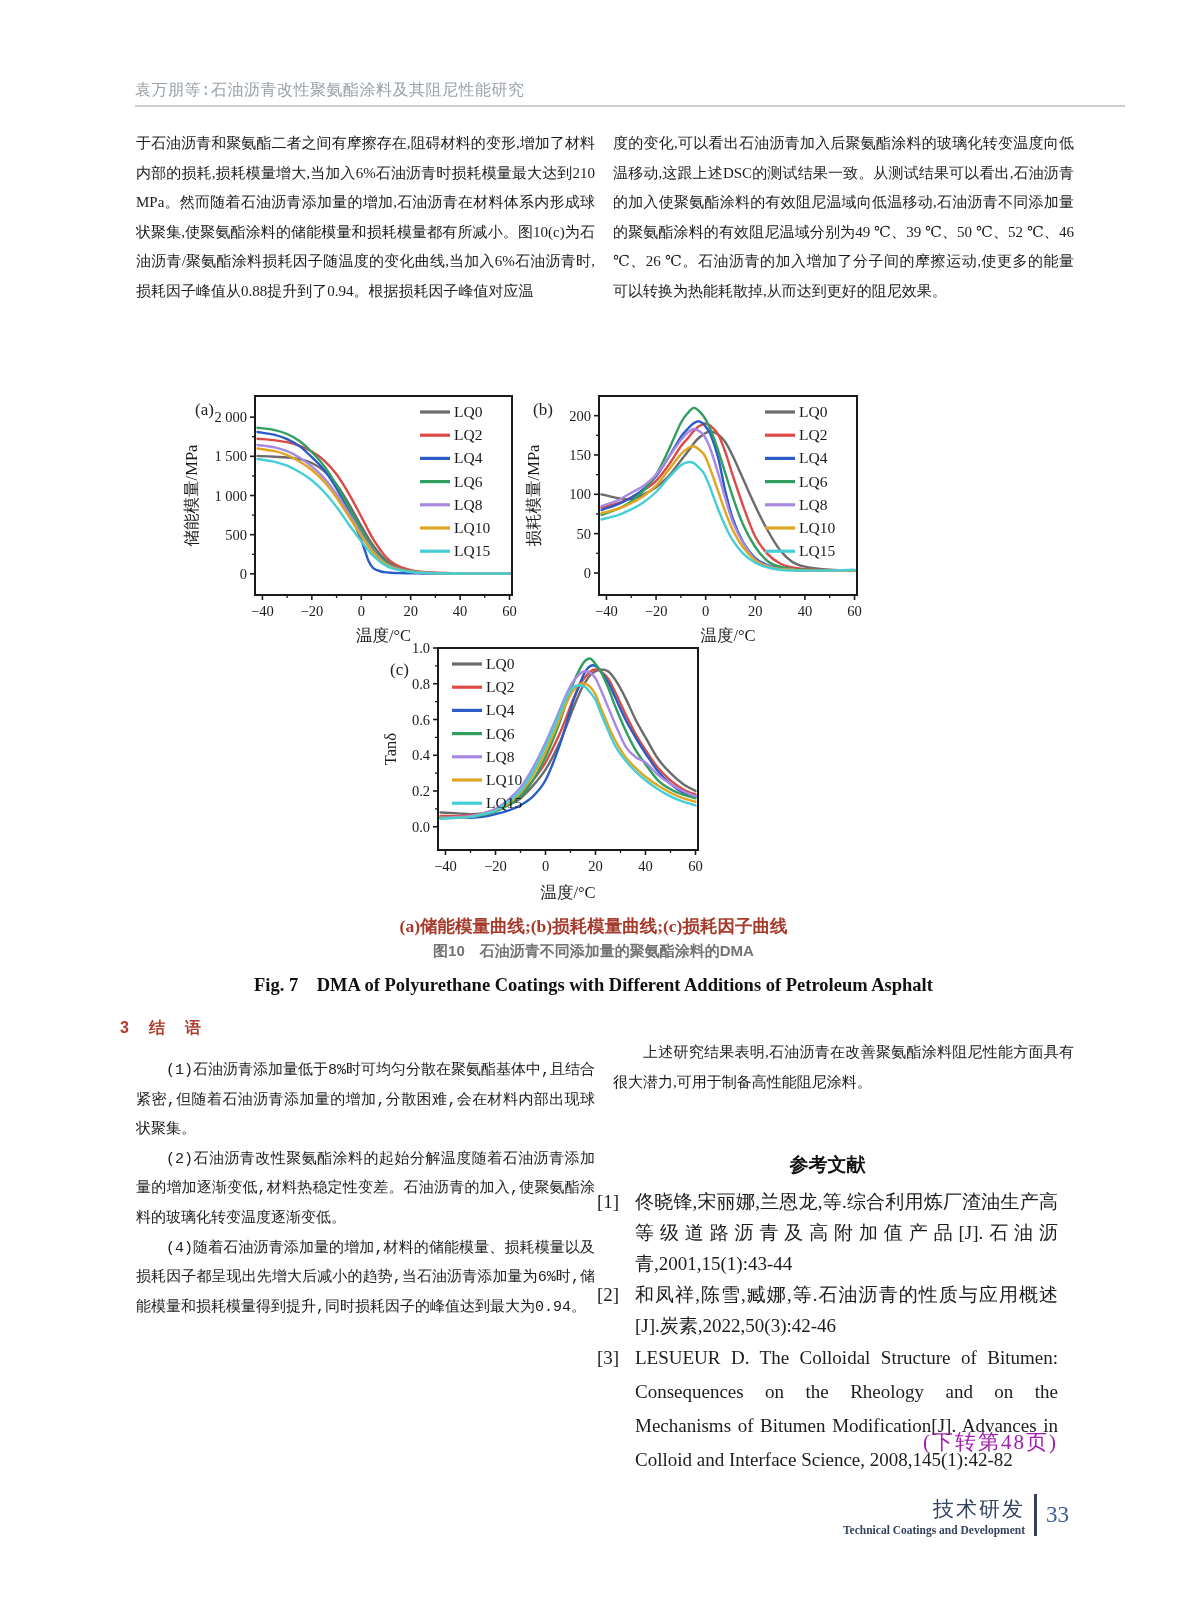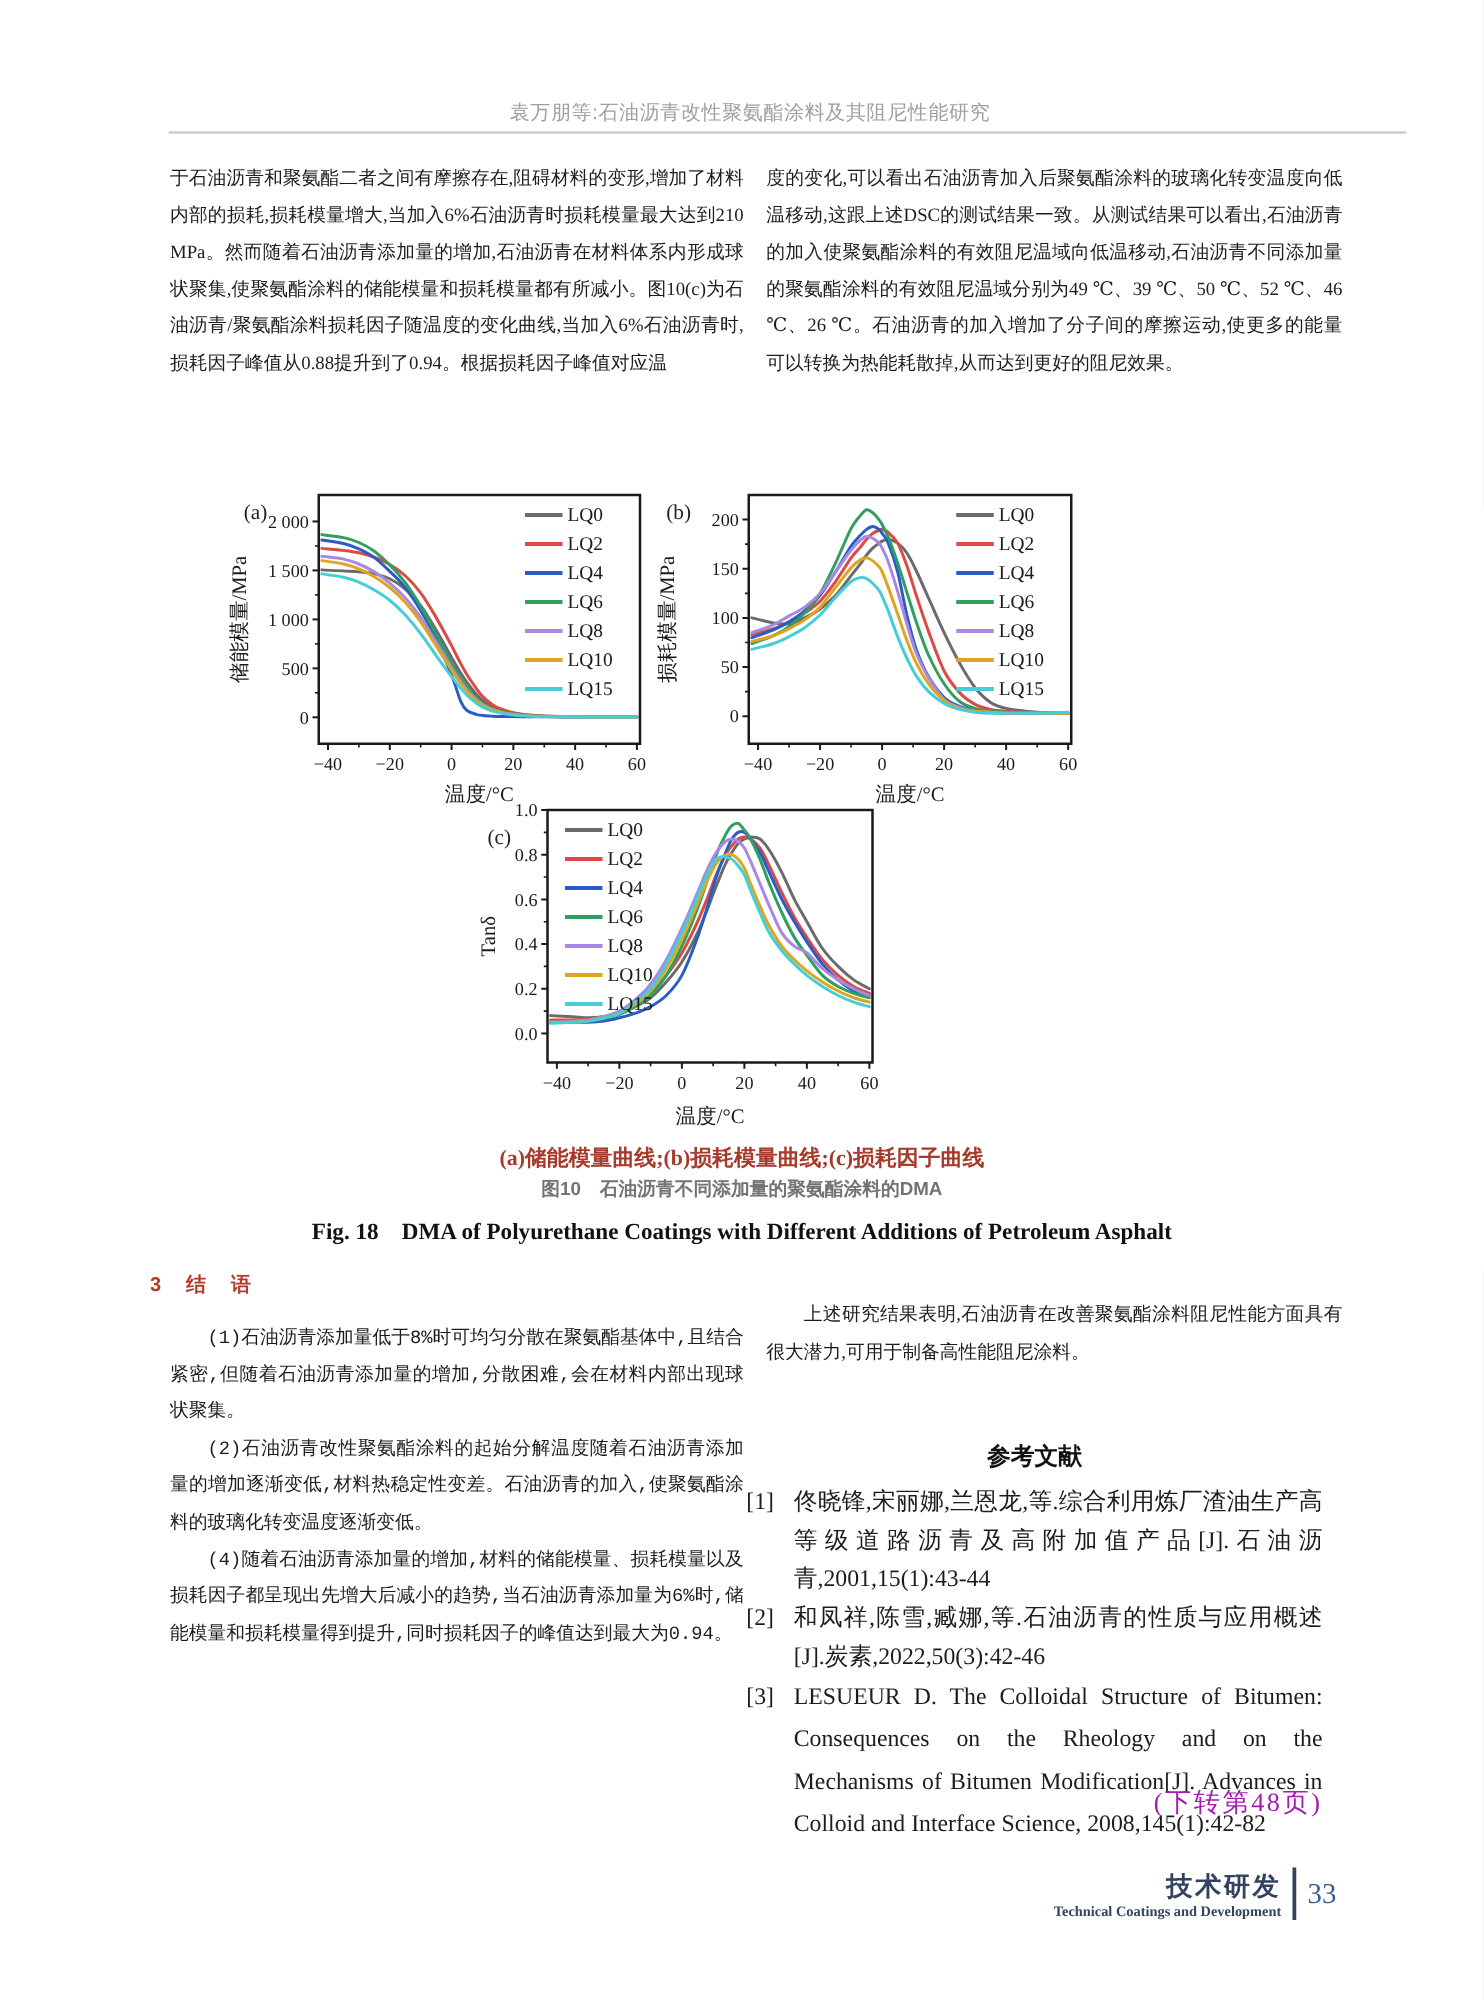--- a/index.html
+++ b/index.html
@@ -1,19 +1,19 @@
 <!DOCTYPE html>
 <html><head>
 <meta charset="utf-8">
 <style>
   html,body{margin:0;padding:0;background:#e8e8e8;}
   .page{position:relative;width:1187px;height:1600px;background:#ffffff;margin:0 auto;
         font-family:"Liberation Serif","DejaVu Serif",serif;color:#1c1c1c;overflow:hidden;}
-  .running-head{position:absolute;top:80px;left:135px;width:930px;text-align:center;
-        font-family:Liberation Sans, sans-serif;font-size:16px;color:#99a1a8;letter-spacing:.5px;}
+  .running-head{position:absolute;top:80px;left:135px;width:930px;text-align:left;
+        font-family:Liberation Mono, monospace;font-size:16px;color:#99a1a8;letter-spacing:.5px;}
   .head-rule{position:absolute;top:105px;left:135px;width:990px;height:2px;background:#caced1;}
   .body-text{font-size:15px;line-height:29.6px;text-align:justify;margin-left:16px;}
   .col{position:absolute;}
   .col-top-left{left:120px;top:129px;width:459px;}
   .col-top-right{left:597px;top:129px;width:461px;}
   .chart{position:absolute;}
   .panel-label{position:absolute;font-size:17px;color:#222;}
   .fig-subcaption{position:absolute;top:914px;left:0;width:100%;text-align:center;
         color:#a63a2b;font-size:17.5px;font-weight:600;}
   .fig-caption-zh{position:absolute;top:942px;left:0;width:100%;text-align:center;
@@ -31,21 +31,21 @@
         font-family:"Liberation Sans","DejaVu Sans",sans-serif;font-weight:bold;font-size:19px;color:#111;}
   .ref-list{position:absolute;left:597px;top:1186px;width:461px;}
   .ref-item{display:flex;font-size:19px;line-height:31px;text-align:justify;margin:0;}
   .ref-item .ref-num{flex:0 0 38px;}
   .ref-item .ref-text{flex:1;}
   .ref-item.ref-en{line-height:34px;}
   .continue-note{position:absolute;left:597px;top:1428px;width:461px;text-align:right;
         font-size:21px;color:#a21caf;letter-spacing:2px;}
   .footer{position:absolute;top:1494px;right:118px;display:flex;align-items:center;}
   .footer-left{text-align:right;padding-right:9px;}
-  .footer-zh{font-family:"Liberation Sans","DejaVu Sans",sans-serif;font-weight:bold;
+  .footer-zh{font-family:"Liberation Sans","DejaVu Sans",sans-serif;font-weight:normal;
         font-size:21px;color:#33425e;letter-spacing:2px;}
   .footer-en{font-size:11.5px;color:#33425e;font-weight:bold;margin-top:1px;}
   .footer-bar{width:3px;height:42px;background:#33425e;}
   .footer-page{font-size:23px;color:#3c5c94;padding-left:9px;}
 </style>
 </head>
 <body>
 
 <div class="page">
 
@@ -252,21 +252,21 @@
         <line x1="100" y1="122.80000000000001" x2="130" y2="122.80000000000001" stroke="#a888e2" stroke-width="3.2"></line>
         <text x="134" y="127.80000000000001" font-size="15.5" text-anchor="start" font-family="Liberation Serif, DejaVu Serif, serif" fill="#1a1a1a">LQ8</text>
         <line x1="100" y1="146" x2="130" y2="146" stroke="#dfa51f" stroke-width="3.2"></line>
         <text x="134" y="151" font-size="15.5" text-anchor="start" font-family="Liberation Serif, DejaVu Serif, serif" fill="#1a1a1a">LQ10</text>
         <line x1="100" y1="169.2" x2="130" y2="169.2" stroke="#45cdd8" stroke-width="3.2"></line>
         <text x="134" y="174.2" font-size="15.5" text-anchor="start" font-family="Liberation Serif, DejaVu Serif, serif" fill="#1a1a1a">LQ15</text>
       </svg></div>
 
   <div class="fig-subcaption">(a)储能模量曲线;(b)损耗模量曲线;(c)损耗因子曲线</div>
   <div class="fig-caption-zh">图10　石油沥青不同添加量的聚氨酯涂料的DMA</div>
-  <div class="fig-caption-en">Fig. 18　DMA of Polyurethane Coatings with Different Additions of Petroleum Asphalt</div>
+  <div class="fig-caption-en">Fig. 7　DMA of Polyurethane Coatings with Different Additions of Petroleum Asphalt</div>
 
   <div class="section-heading">3　结　语</div>
 
   <div class="col col-conclusion body-text">
     <p>(1)石油沥青添加量低于8%时可均匀分散在聚氨酯基体中,且结合紧密,但随着石油沥青添加量的增加,分散困难,会在材料内部出现球状聚集。</p>
     <p>(2)石油沥青改性聚氨酯涂料的起始分解温度随着石油沥青添加量的增加逐渐变低,材料热稳定性变差。石油沥青的加入,使聚氨酯涂料的玻璃化转变温度逐渐变低。</p>
     <p>(4)随着石油沥青添加量的增加,材料的储能模量、损耗模量以及损耗因子都呈现出先增大后减小的趋势,当石油沥青添加量为6%时,储能模量和损耗模量得到提升,同时损耗因子的峰值达到最大为0.94。</p>
   </div>
 
   <div class="col col-closing body-text">

